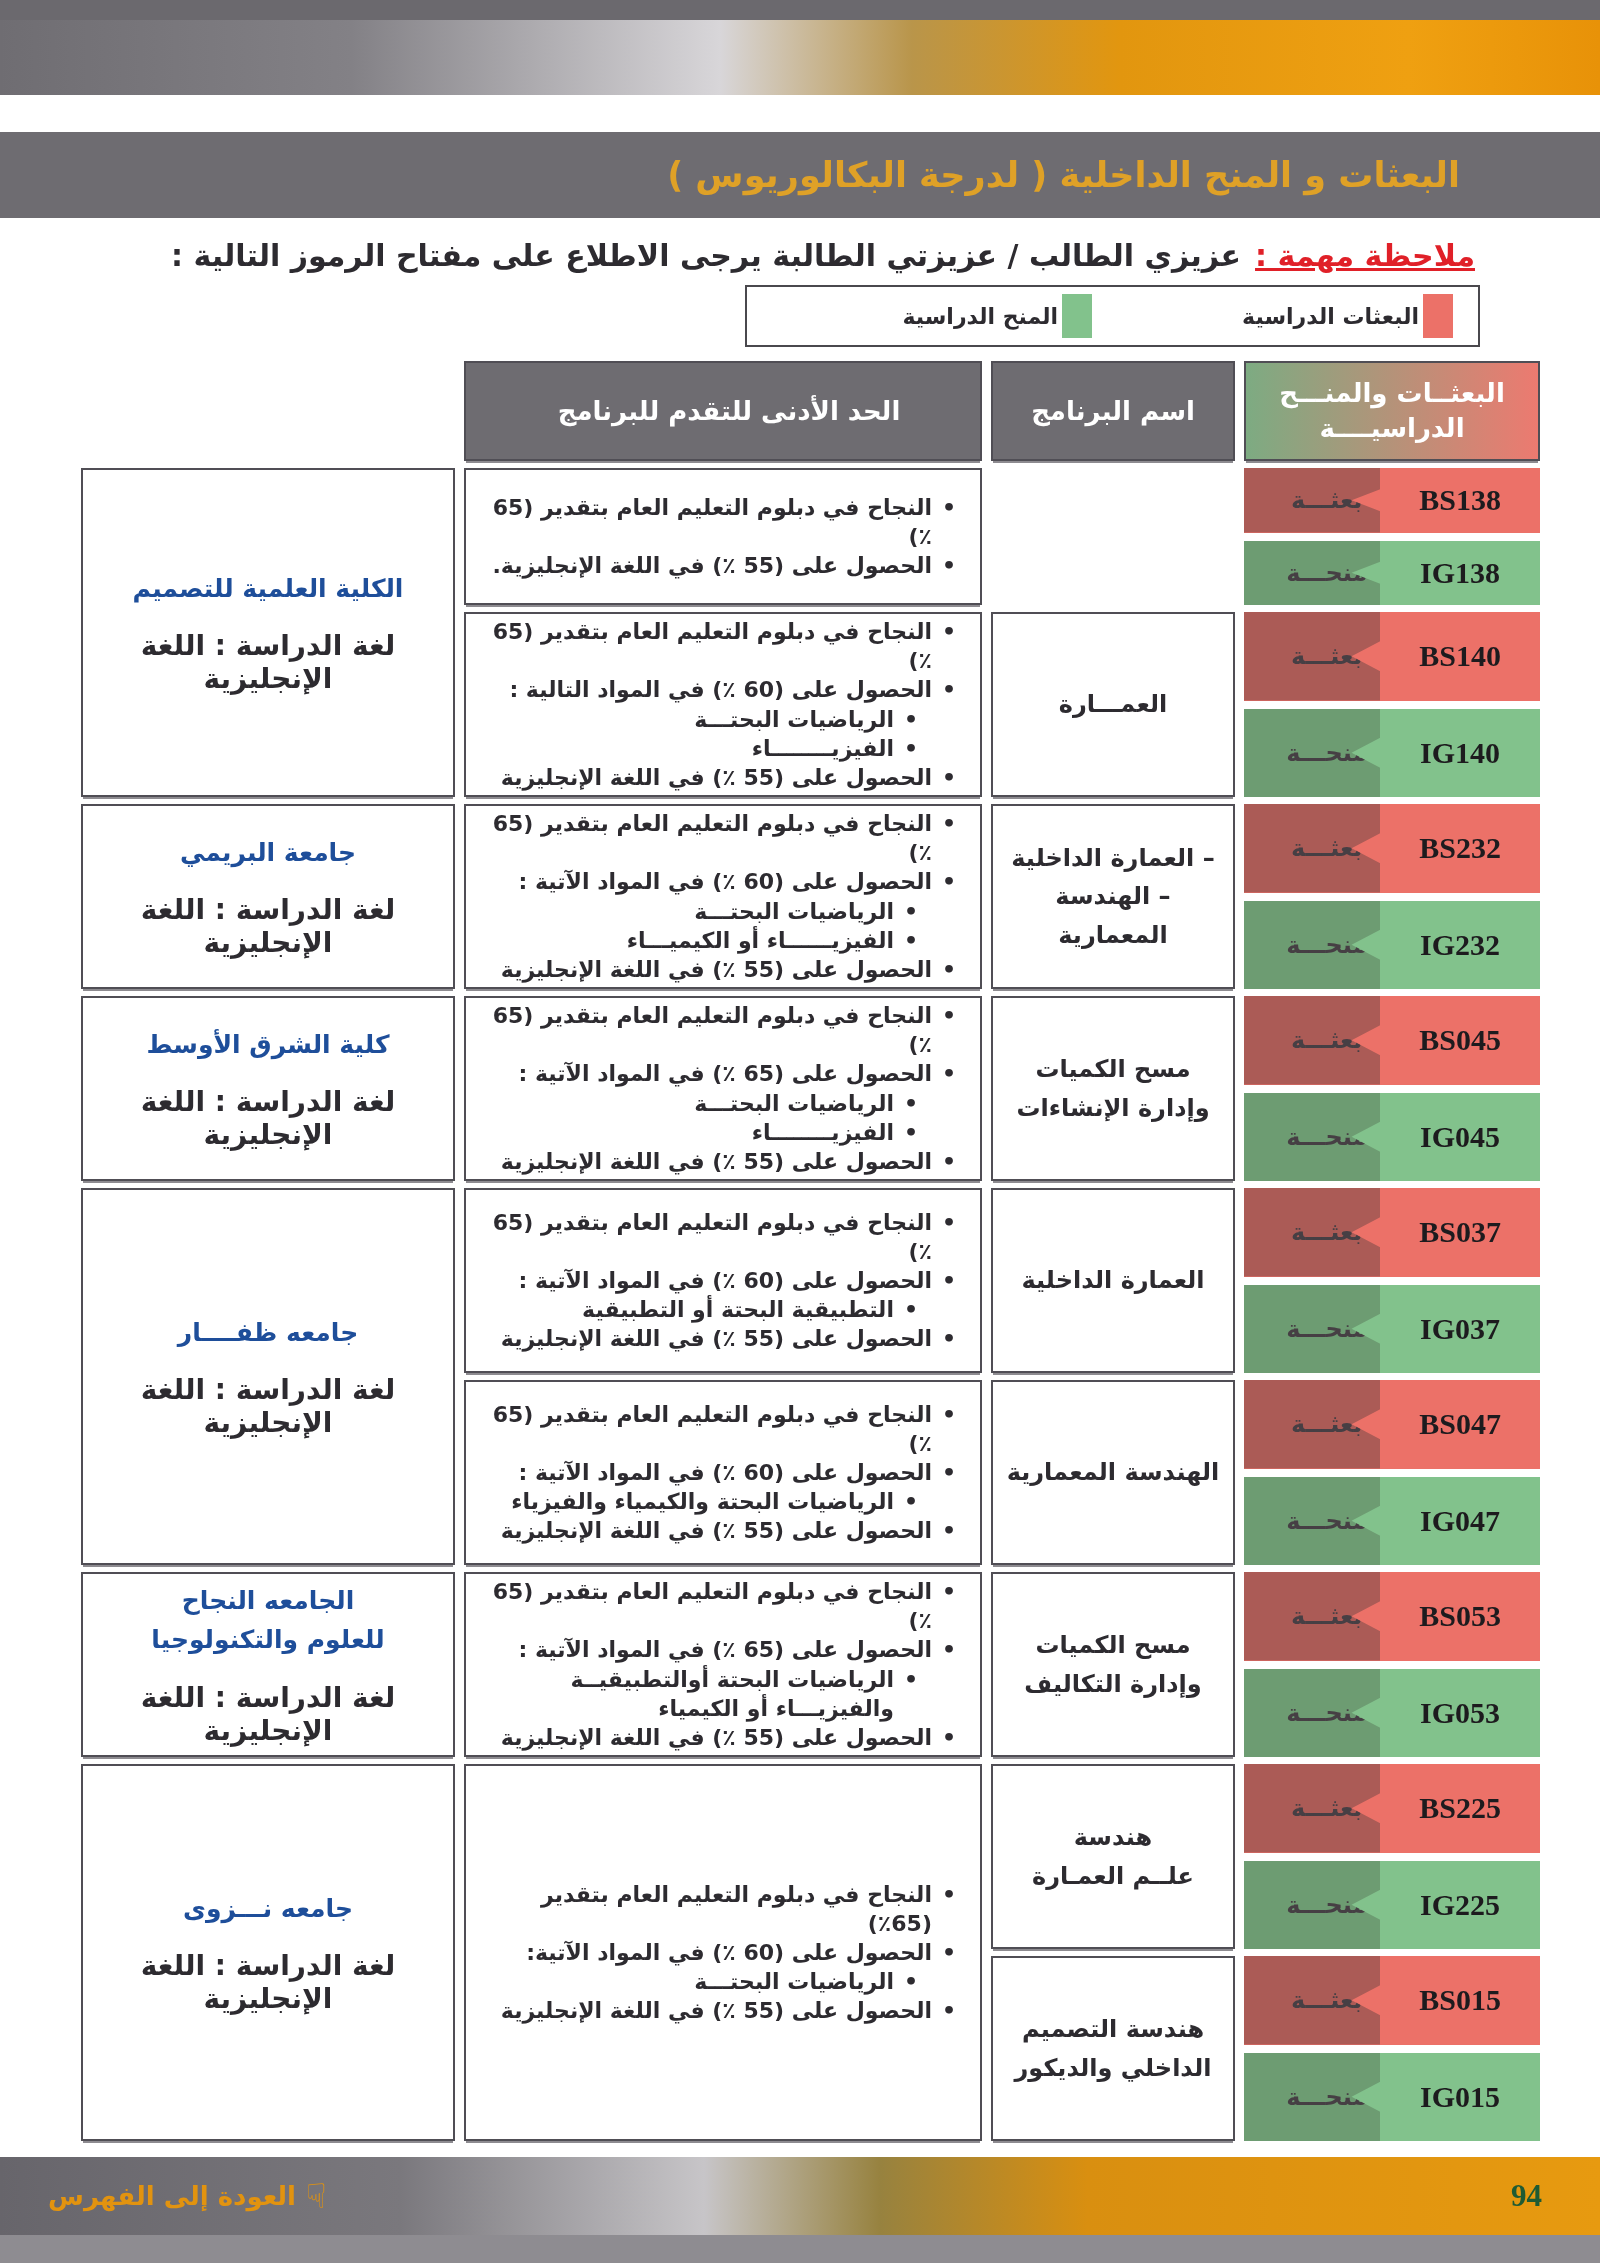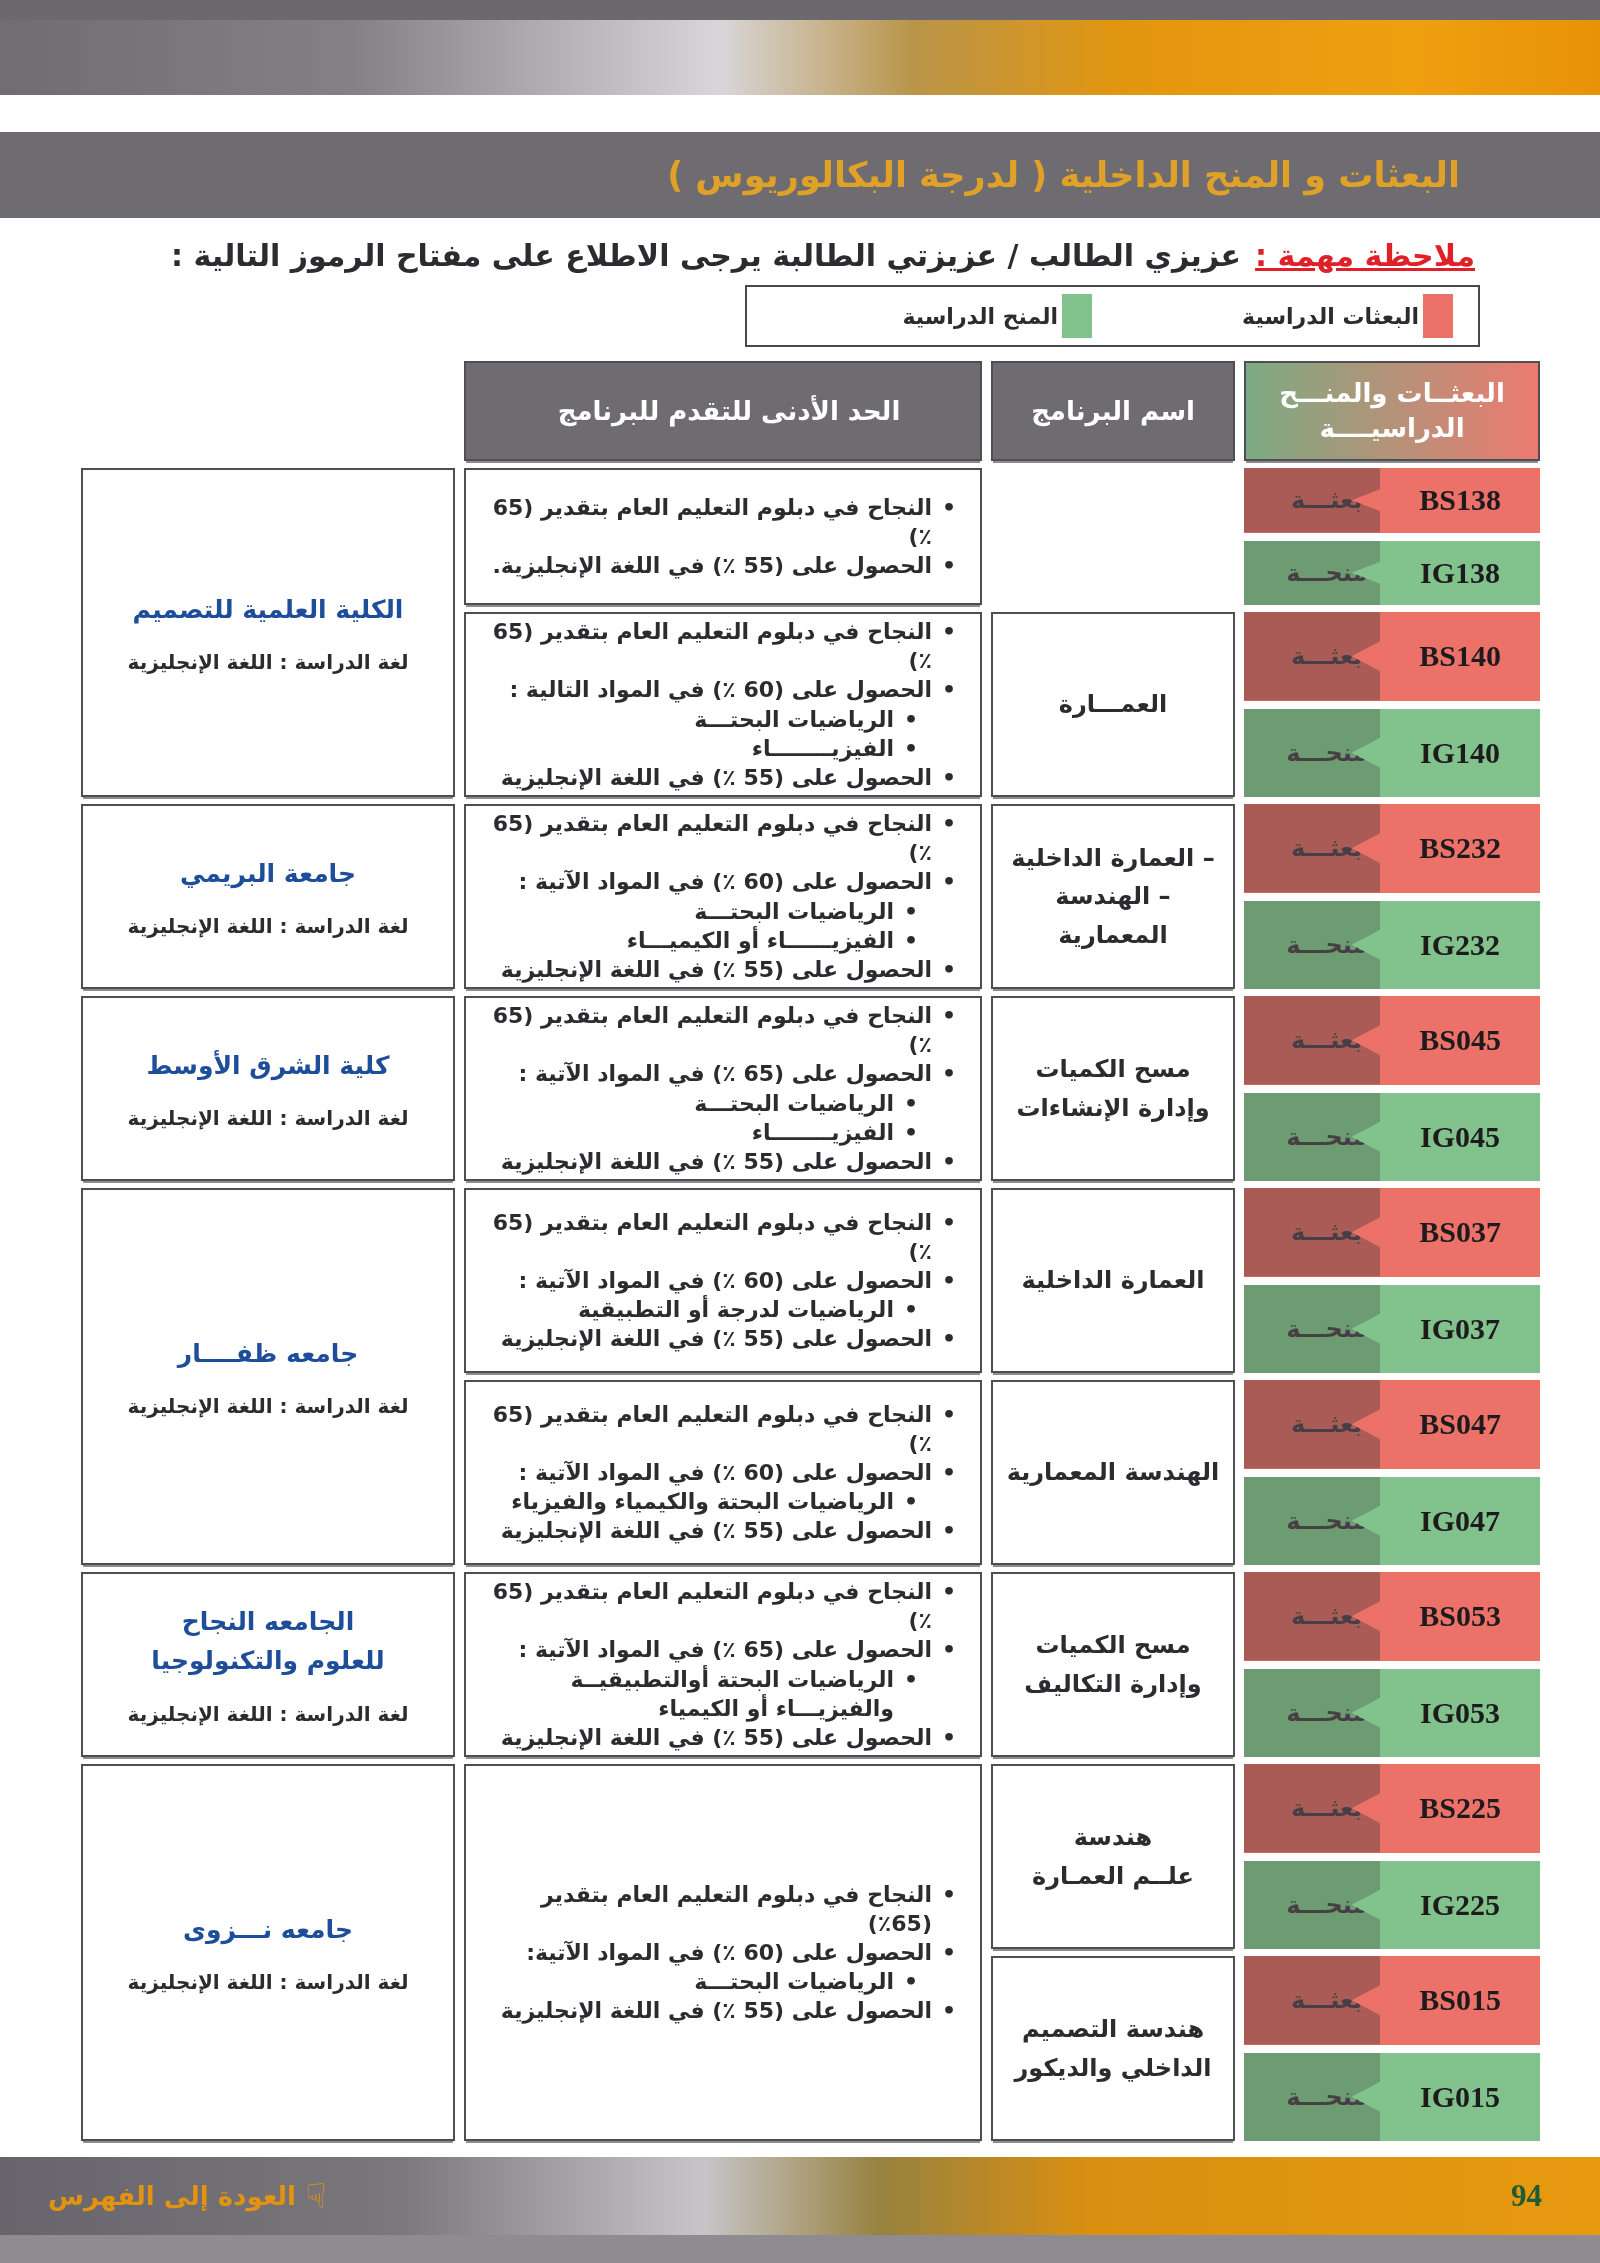--- a/index.html
+++ b/index.html
@@ -71,21 +71,21 @@
     display:flex; align-items:center; justify-content:center; text-align:center;
     font-weight:bold; font-size:24px; color:var(--text-dark); white-space:pre-line; line-height:1.6; padding:6px;
   }
   
   .req { display:flex; flex-direction:column; justify-content:center; padding:10px 24px 10px 12px; }
   .req-line { display:flex; gap:10px; font-weight:bold; font-size:22px; color:var(--text-dark); line-height:1.32; }
   .req-line.sub { margin-right:38px; }
   
   .info { display:flex; flex-direction:column; align-items:center; justify-content:center; text-align:center; gap:21px; padding:8px; }
   .inst { color:var(--institution-blue); font-weight:bold; font-size:25px; white-space:pre-line; line-height:1.55; }
-  .lang { color:var(--text-dark); font-weight:bold; font-size:20px; }
+  .lang { color:var(--text-dark); font-weight:bold; font-size:28px; }
   
   .footer-band {
     position:absolute; left:0; right:0; bottom:28px; height:78px;
     background:linear-gradient(90deg,#67656b 0%,#7a787d 25%,#c7c5c8 44%,#97823f 55%,#d98f10 68%,#e79a10 100%);
   }
   .back-link {
     position:absolute; left:48px; top:0; height:100%;
     display:flex; align-items:center; gap:10px; direction:rtl;
     color:var(--orange-text); font-weight:bold; font-size:26px; cursor:pointer;
   }
@@ -274,21 +274,21 @@
       <div class="req-line">
         <span class="bullet">•</span>
         <span class="req-text">النجاح في دبلوم التعليم العام بتقدير (65 ٪)</span>
       </div>
       <div class="req-line">
         <span class="bullet">•</span>
         <span class="req-text">الحصول على (60 ٪) في المواد الآتية :</span>
       </div>
       <div class="req-line sub">
         <span class="bullet">•</span>
-        <span class="req-text">الرياضيات لدرجة أو التطبيقية</span>
+        <span class="req-text">التطبيقية البحتة أو التطبيقية</span>
       </div>
       <div class="req-line">
         <span class="bullet">•</span>
         <span class="req-text">الحصول على (55 ٪) في اللغة الإنجليزية</span>
       </div>
     </div>
     <div class="codes-cell" style="grid-area: 7 / 1;">
       <div class="tag red">
         <div class="tag-label">بعثـــة</div>
         <div class="tag-code">BS047</div>

